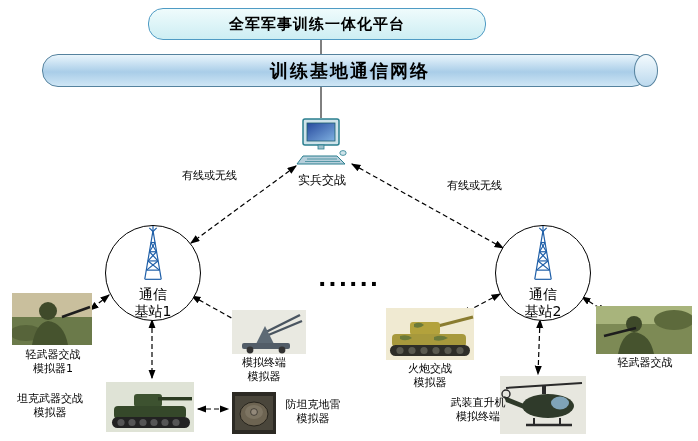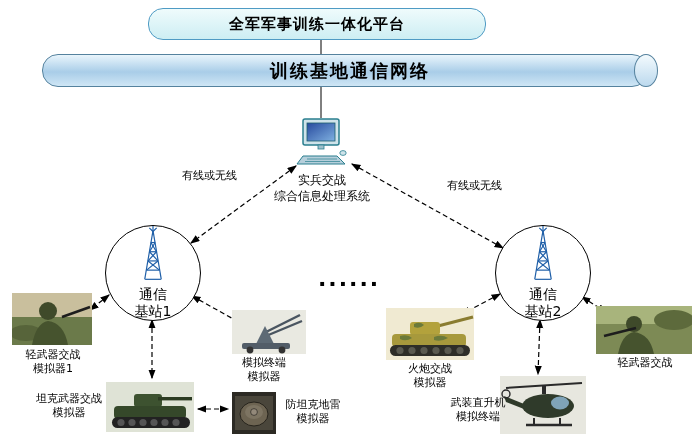--- a/index.html
+++ b/index.html
@@ -106,21 +106,20 @@
     <rect x="14" y="5" width="28" height="18" fill="url(#scr)" stroke="#1d5f6e" stroke-width="0.8"></rect>
     <rect x="25" y="27" width="6" height="4" fill="#9fc0cc" stroke="#2a7f8f" stroke-width="0.8"></rect>
     <polygon points="10,38 44,38 52,46 4,46" fill="#b6cfdb" stroke="#2a7f8f" stroke-width="1"></polygon>
     <line x1="14" y1="41" x2="44" y2="41" stroke="#2a7f8f" stroke-width="0.7"></line>
     <line x1="12" y1="43.5" x2="47" y2="43.5" stroke="#2a7f8f" stroke-width="0.7"></line>
     <ellipse cx="50" cy="35" rx="3.2" ry="2.4" fill="#cfe3ea" stroke="#2a7f8f" stroke-width="0.8"></ellipse>
   </svg>
 
   <div class="proc-label" style="left:247px;top:172px;">
     <div>实兵交战</div>
-    <div>综合信息处理系统</div>
   </div>
 
   <div class="link-label" style="left:182px;top:168px;">有线或无线</div>
   <div class="link-label" style="left:447px;top:178px;">有线或无线</div>
 
   <div class="node bs-circle" style="left:105px;top:225px;">
     <svg width="28" height="60" viewBox="0 0 30 62">
       <g stroke="#1f5fa8" stroke-width="1.3" fill="none">
         <line x1="15" y1="5" x2="6" y2="58"></line>
         <line x1="15" y1="5" x2="24" y2="58"></line>
@@ -194,21 +193,21 @@
     <rect x="52" y="15" width="34" height="3.4" fill="#2c3b22"></rect>
     <rect x="8" y="24" width="72" height="13" rx="4" fill="#35482a"></rect>
     <rect x="6" y="35" width="78" height="11" rx="5.5" fill="#222"></rect>
     <circle cx="15" cy="40.5" r="3.6" fill="#555"></circle>
       <circle cx="26" cy="40.5" r="3.6" fill="#555"></circle>
     <circle cx="37" cy="40.5" r="3.6" fill="#555"></circle>
       <circle cx="48" cy="40.5" r="3.6" fill="#555"></circle>
     <circle cx="59" cy="40.5" r="3.6" fill="#555"></circle>
       <circle cx="70" cy="40.5" r="3.6" fill="#555"></circle>
   </svg>
-  <div class="cap" style="left:24px;top:392px;width:90px;">
+  <div class="cap" style="left:5px;top:392px;width:90px;">
     <div>坦克武器交战</div>
     <div>模拟器</div>
   </div>
 
   <svg class="img-tile" style="left:232px;top:310px;" width="74" height="44" viewBox="0 0 74 44">
     <rect width="74" height="44" fill="#e9e9e1"></rect>
     <line x1="34" y1="22" x2="68" y2="5" stroke="#4a5560" stroke-width="2.4"></line>
     <line x1="34" y1="26" x2="70" y2="11" stroke="#4a5560" stroke-width="2.4"></line>
     <polygon points="24,34 33,16 42,34" fill="#5d6a75"></polygon>
     <rect x="10" y="33" width="48" height="6" rx="2" fill="#525d68"></rect>

